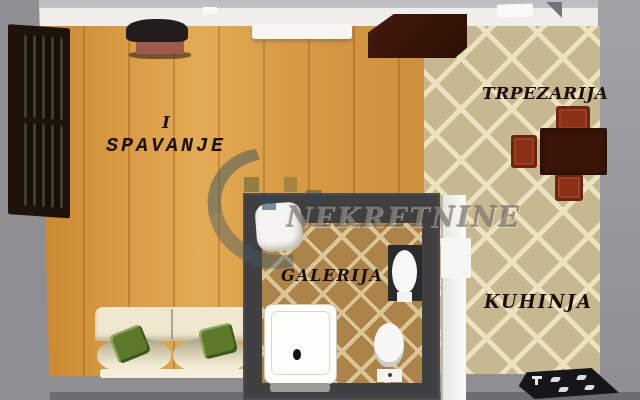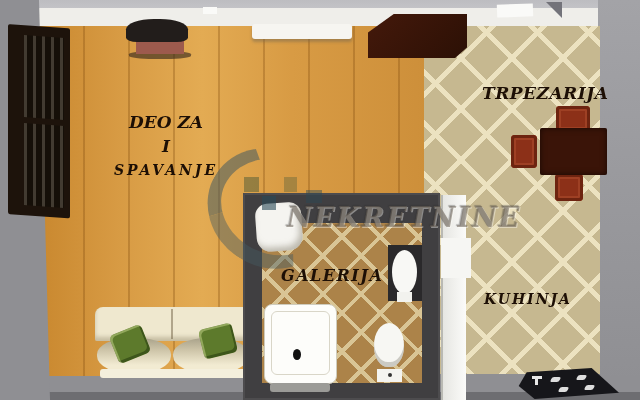--- a/index.html
+++ b/index.html
@@ -107,24 +107,24 @@
 
   
   .door{left:441px;top:195px;width:23px;height:205px;z-index:6;
     background:linear-gradient(90deg,#e6e6e2,#fbfbf9);border-left:2px solid #b9b9b3;}
   .door-leaf{left:441px;top:238px;width:30px;height:40px;background:#f6f6f3;z-index:6;}
 
   
   .room-label{color:#1d0f05;font-weight:bold;font-style:italic;z-index:8;white-space:nowrap;}
   .living-label{left:60px;top:110px;width:212px;text-align:center;font-size:17px;line-height:24px;z-index:8;}
   .living-label div{color:#1d0f05;font-weight:bold;font-style:italic;}
-  .living-l4{letter-spacing:3px;font-size:14px;}
+  .living-l4{letter-spacing:3px;font-size:20px;font-family:Liberation Mono, monospace;}
   .dining-label{left:482px;top:83px;font-size:17px;letter-spacing:.5px;}
   .bathroom-label{left:281px;top:266px;font-size:16px;letter-spacing:1.5px;}
-  .kitchen-label{left:484px;top:291px;font-size:14px;letter-spacing:2px;font-style:italic;}
+  .kitchen-label{left:484px;top:291px;font-size:18px;letter-spacing:2px;font-style:italic;}
 
   
   .wm{z-index:10;pointer-events:none;}
   .wm-text{font-style:italic;font-weight:bold;color:rgba(110,100,90,.55);
     text-shadow:1px 1px 0 rgba(255,255,250,.4),-1px -1px 1px rgba(50,50,50,.35);
     letter-spacing:2px;white-space:nowrap;}
   .wm1{left:300px;top:150px;font-size:25px;}
   .wm2{left:287px;top:202px;font-size:27px;}
   .swoosh{left:206px;top:150px;width:106px;height:92px;border-radius:50%;
     border-left:13px solid rgba(70,92,98,.55);border-bottom:15px solid rgba(70,92,98,.45);
@@ -203,21 +203,20 @@
     <div class="toilet"></div>
     <div class="toilet-tank">
       <div class="tank-dot"></div>
     </div>
   </div>
 
   <div class="abs door"></div>
   <div class="abs door-leaf"></div>
 
   <div class="abs living-label">
-    <div>DEO ZA</div>
     <div>I</div>
     <div class="living-l4">SPAVANJE</div>
   </div>
   <div class="abs room-label dining-label">TRPEZARIJA</div>
   <div class="abs room-label bathroom-label">GALERIJA</div>
   <div class="abs room-label kitchen-label">KUHINJA</div>
 
   <div class="abs wm swoosh"></div>
   <div class="abs wm blk blk1"></div>
   <div class="abs wm blk blk2"></div>

